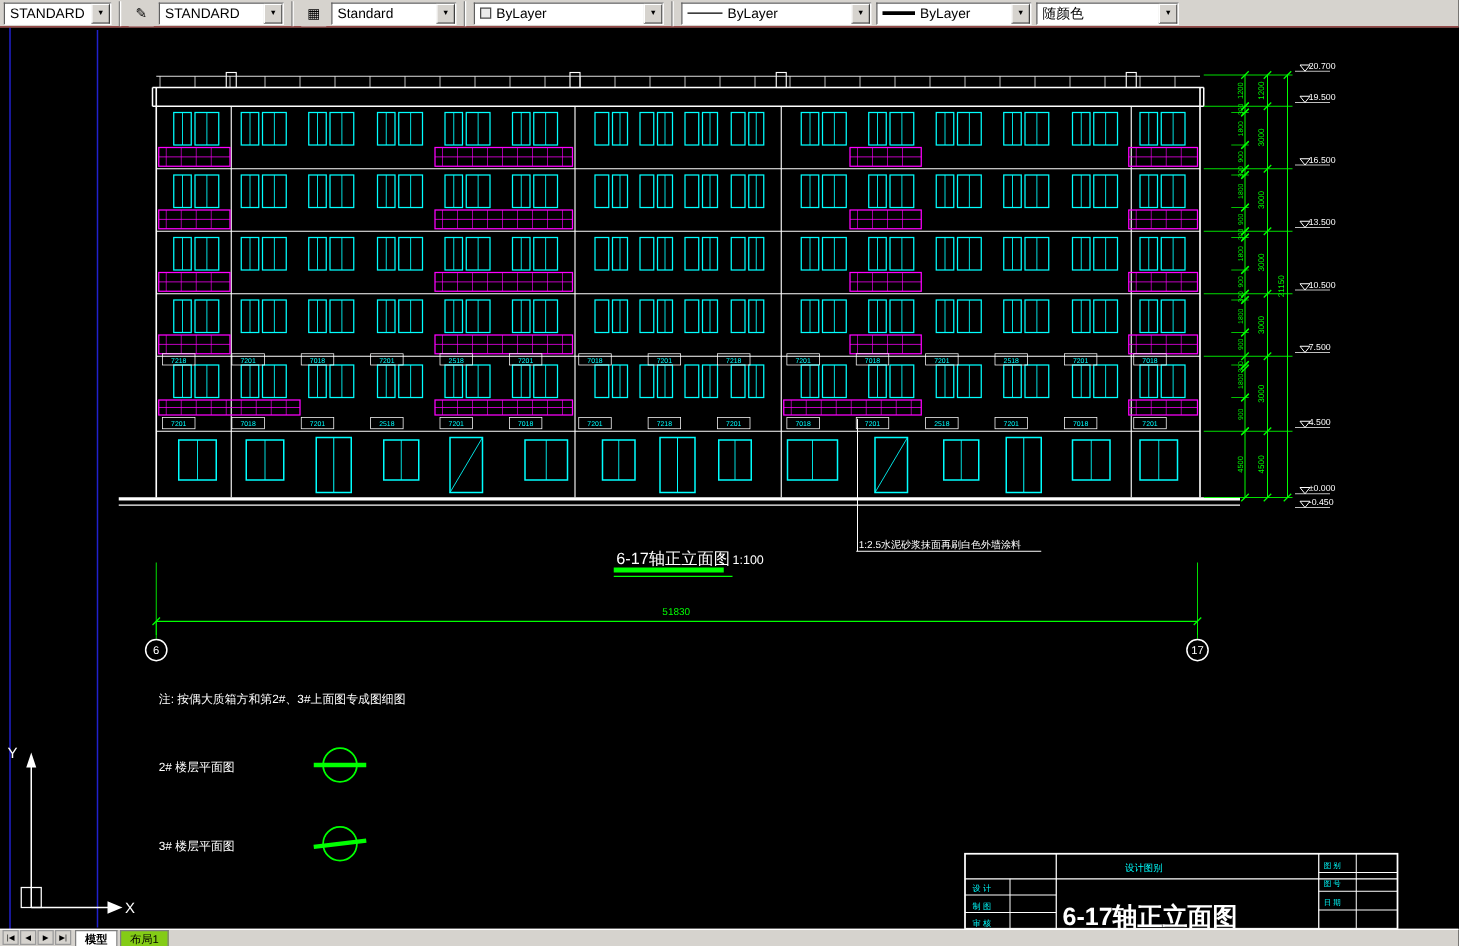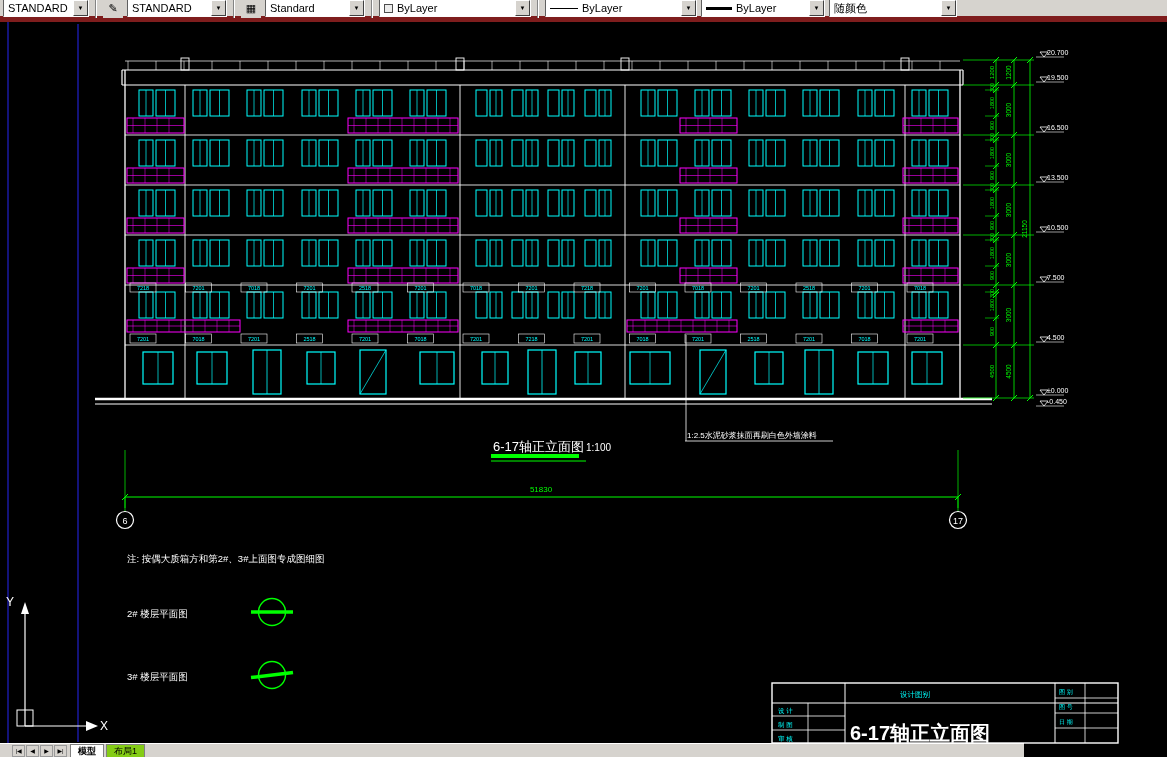--- a/index.html
+++ b/index.html
@@ -1,38 +1,38 @@
 <!DOCTYPE html>
 <html><head>
 <meta charset="utf-8">
 <style>
   *{margin:0;padding:0;box-sizing:border-box}
   html,body{width:1167px;height:757px;background:#000;overflow:hidden;
     font-family:"Liberation Sans",sans-serif;position:relative}
   
   .toolbar{position:absolute;top:0;left:0;width:1167px;height:22px;background:#d6d3ce;
-    border-bottom:6px solid #7f1d1d;display:flex;align-items:center;padding:0 3px;gap:4px;z-index:5}
+    border-bottom:1px solid #7f1d1d;display:flex;align-items:center;padding:0 3px;gap:4px;z-index:5}
   .combo{display:flex;align-items:center;background:#fff;height:18px;font-size:11px;color:#000;
     border-top:1px solid #5f5f5f;border-left:1px solid #5f5f5f;border-bottom:1px solid #fdfdfd;border-right:1px solid #fdfdfd;
     padding-left:4px;overflow:hidden;white-space:nowrap}
   .ctext{flex:1;overflow:hidden;white-space:nowrap}
   .arrow{margin-left:4px;width:15px;height:16px;background:#d6d3ce;color:#000;font-size:6px;
     display:flex;align-items:center;justify-content:center;
     border-top:1px solid #fff;border-left:1px solid #fff;border-bottom:1px solid #404040;border-right:1px solid #404040;flex:none}
   .tool-btn{width:20px;height:20px;background:#d6d3ce;border:1px solid #d6d3ce;font-size:11px;color:#000;
     display:flex;align-items:center;justify-content:center;flex:none}
   .sep{width:2px;height:20px;border-left:1px solid #848484;border-right:1px solid #fff;margin:0 2px;flex:none}
   .swatch{width:9px;height:9px;background:#ececec;border:1px solid #4d4d4d;margin-right:4px;flex:none}
   .ltsample{width:28px;height:1px;background:#000;margin-right:4px;flex:none}
   .lwsample{width:26px;height:3px;background:#000;margin-right:4px;flex:none}
   
   svg#cad{position:absolute;top:0;left:0;z-index:1;background:transparent}
   
-  .tabbar{position:absolute;bottom:0;left:0;width:1024px;height:14px;background:#d6d3ce;
-    border-top:1px solid #fff;display:flex;align-items:center;z-index:5;font-size:9px;color:#000;padding-left:12px}
+  .tabbar{position:absolute;bottom:0;left:0;width:1167px;height:14px;background:#d6d3ce;
+    border-top:1px solid #fff;display:flex;align-items:flex-start;z-index:5;font-size:9px;color:#000;padding-left:2px}
   .tnav{width:13px;height:12px;font-size:6px;display:flex;align-items:center;justify-content:center;
     background:#d6d3ce;border:1px solid #9a9a9a;margin-right:1px;flex:none}
   .tab{padding:0 7px;height:13px;line-height:12px;background:#84cc16;border:1px solid #7f7f7f;border-bottom:none;margin-left:2px;flex:none}
   .tab.active{background:#fff;font-weight:bold}
   .tabfill{flex:1}
 </style>
 </head>
 <body>
 
 <div class="toolbar">
@@ -66,21 +66,21 @@
   <div class="combo" style="width:152px">
     <span class="ltsample"></span>
     <span class="ctext">ByLayer</span>
     <span class="arrow">▼</span>
   </div>
   <div class="combo" style="width:124px">
     <span class="lwsample"></span>
     <span class="ctext">ByLayer</span>
     <span class="arrow">▼</span>
   </div>
-  <div class="combo" style="width:128px">
+  <div class="combo" style="width:114px">
     <span class="ctext">随颜色</span>
     <span class="arrow">▼</span>
   </div>
 </div>
 
 <svg id="cad" width="1167" height="757" viewBox="0 0 1167 757">
     <g>
       <line x1="8" y1="22" x2="8" y2="756" stroke="#2121cc" stroke-width="1.2"></line>
       <line x1="78" y1="24" x2="78" y2="742" stroke="#2121cc" stroke-width="1.2"></line>
     </g>

